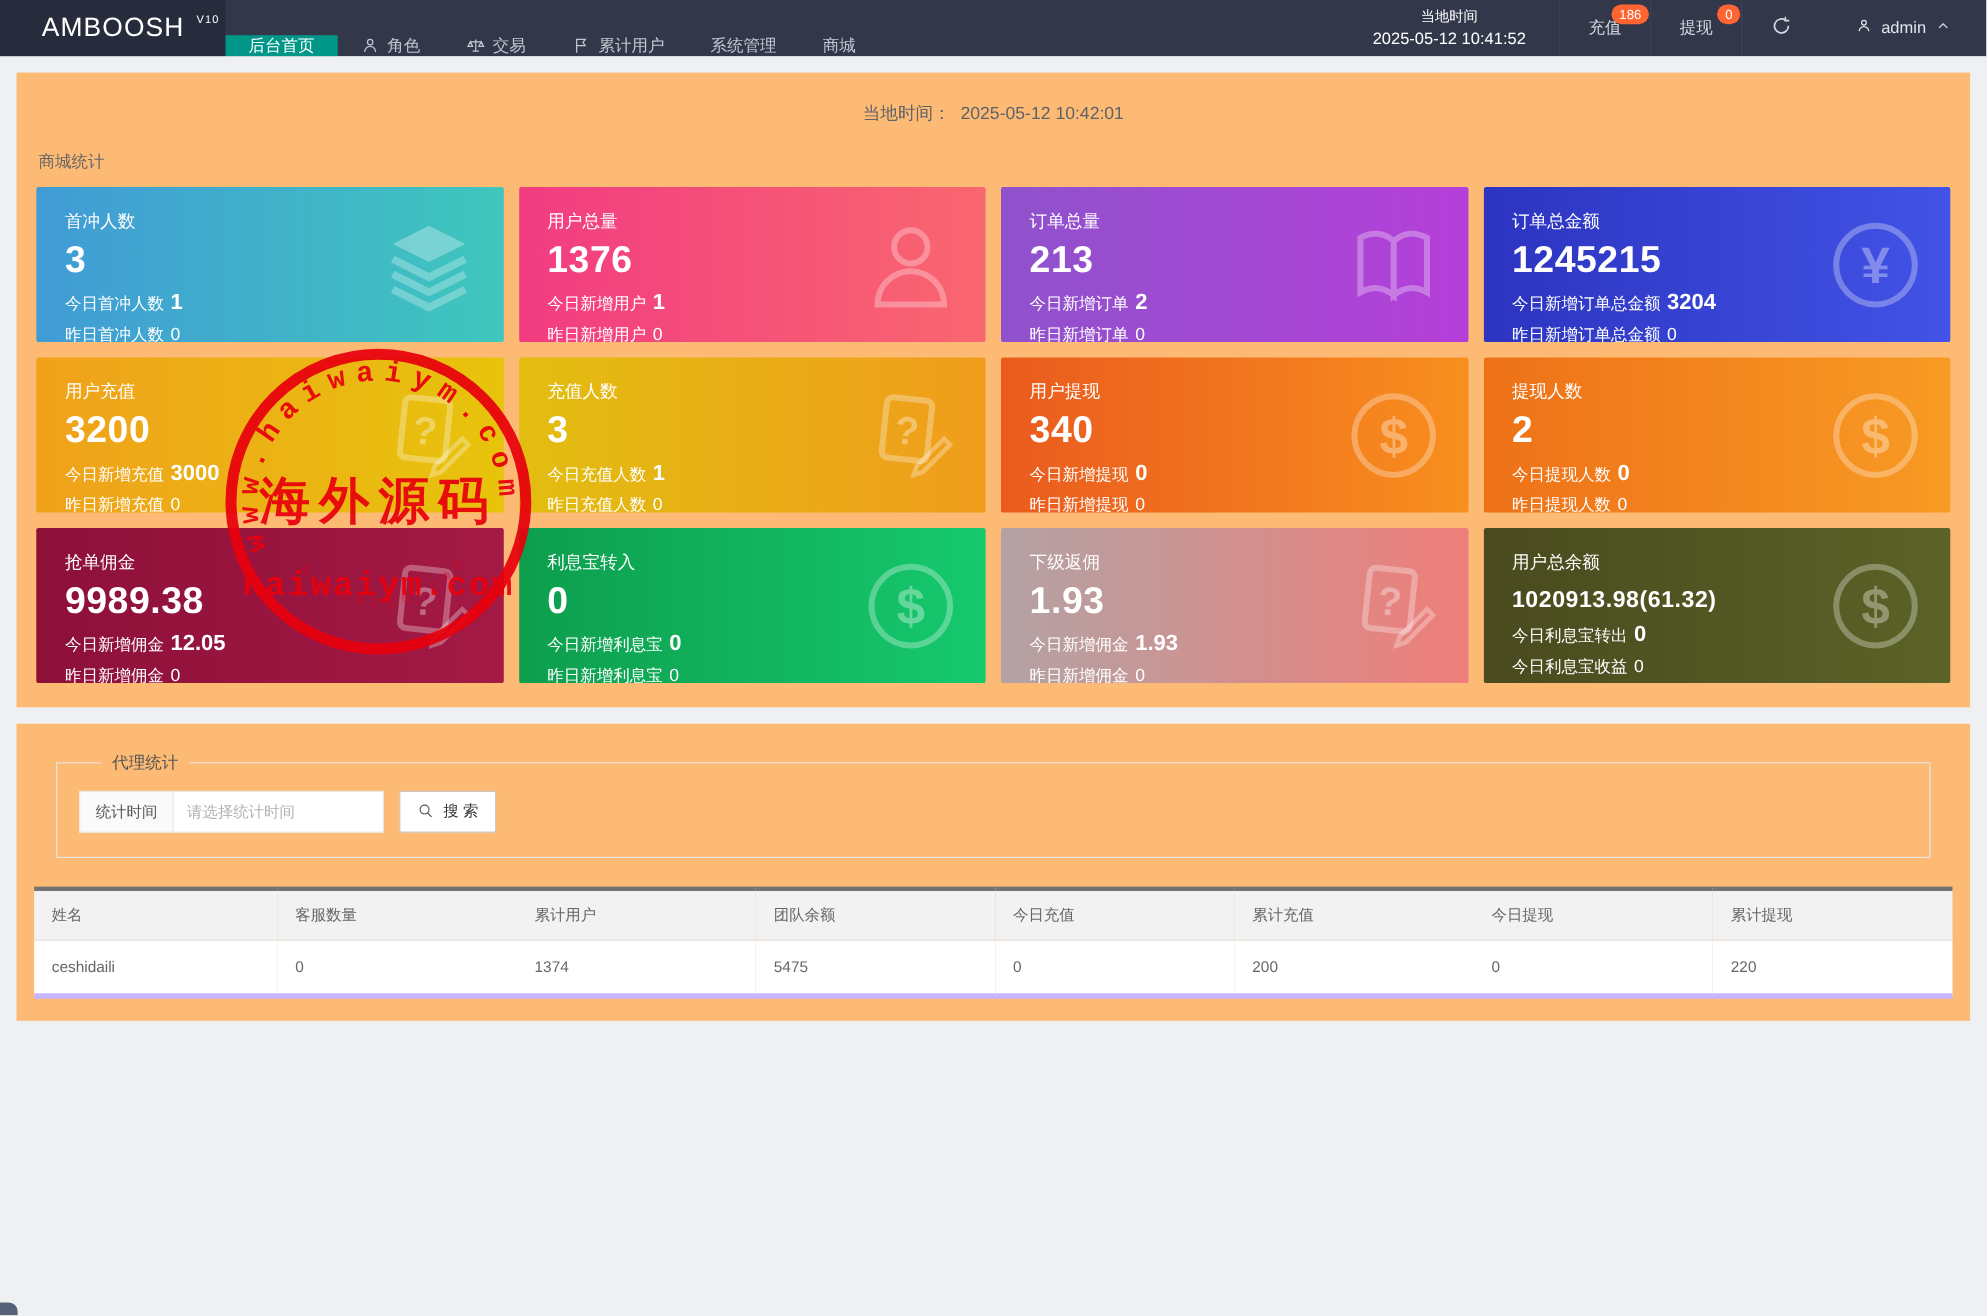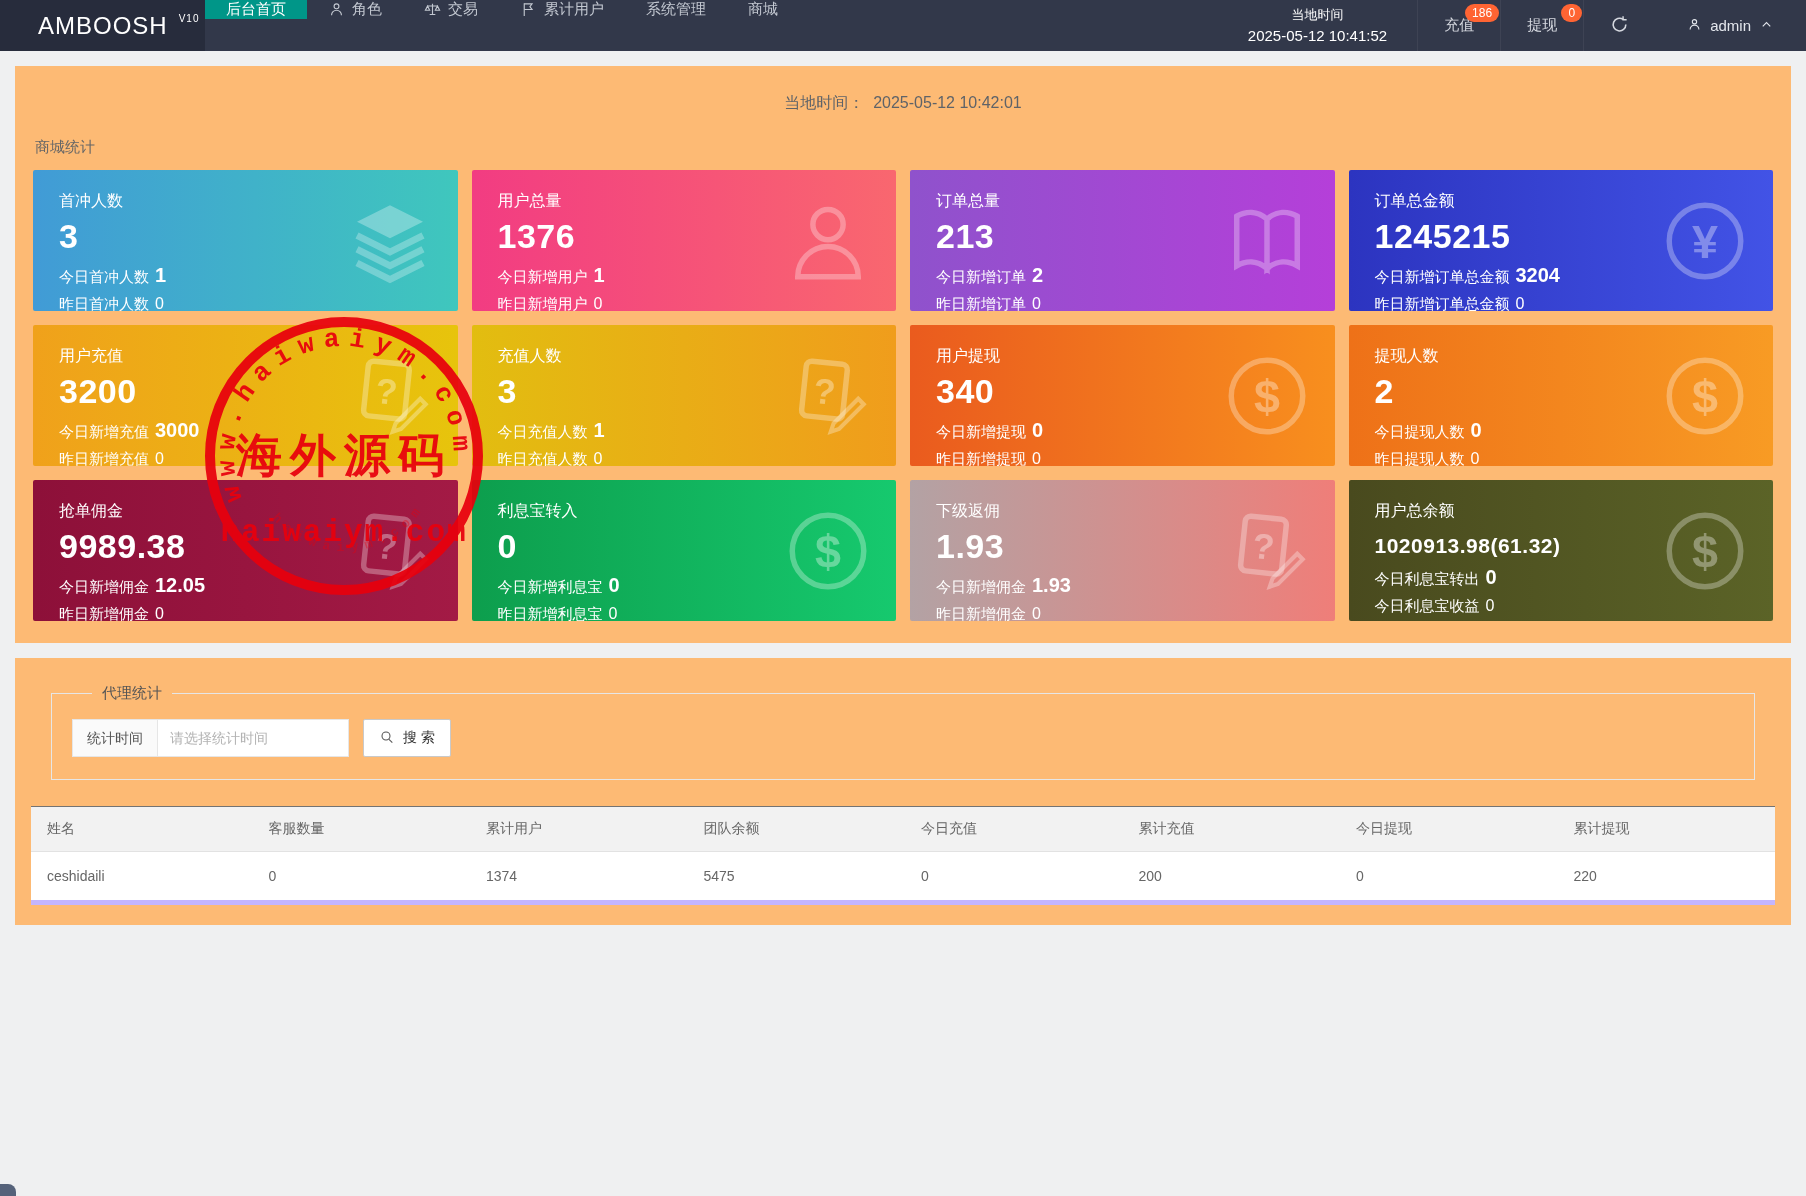--- a/index.html
+++ b/index.html
@@ -4,21 +4,21 @@
 <style>
   * { margin:0; padding:0; box-sizing:border-box; }
   html,body { width:1806px; height:1196px; }
   body { font-family:"Liberation Sans","DejaVu Sans",sans-serif; background:#eff0f1; }
   .page { position:relative; width:1806px; height:1196px; overflow:hidden; background:#eff0f1; }
 
   
   .navbar { height:51px; background:#32384a; display:flex; align-items:stretch; color:#c8cdd6; }
   .logo { width:205px; background:#272c3c; color:#fff; display:flex; align-items:center; padding-left:38px; font-size:24px; letter-spacing:1px; cursor:pointer; }
   .logo sup { font-size:10px; margin-left:11px; transform:translateY(-7px); font-weight:normal; }
-  .menu { display:flex; align-items:flex-start; }
+  .menu { display:flex; align-items:flex-end; }
   .menu-item { display:flex; align-items:center; gap:7px; padding:0 21px; font-size:15px; color:#c2c7d0; cursor:pointer; }
   .menu-item.active { background:#009688; color:#fff; }
   .menu-item svg { width:17px; height:17px; stroke:currentColor; fill:none; stroke-width:1.6; }
   .nav-right { margin-left:auto; display:flex; align-items:stretch; }
   .time-block { display:flex; flex-direction:column; justify-content:center; text-align:center; color:#fff; padding:0 30px; }
   .time-block .t1 { font-size:13px; line-height:1.5; }
   .time-block .t2 { font-size:15px; line-height:1.4; }
   .nav-action { position:relative; display:flex; align-items:center; padding:0 26px; font-size:15px; color:#d6d9e0; border-left:1px solid rgba(255,255,255,0.06); cursor:pointer; }
   .badge { position:absolute; top:4px; right:1px; background:#ff6433; color:#fff; font-size:12px; line-height:1; padding:3px 7px; border-radius:9px; }
   .icon-btn svg { width:19px; height:19px; stroke:#d6d9e0; fill:none; stroke-width:2; }
@@ -50,21 +50,21 @@
   fieldset.agent-field { border:1px solid #e6e6e6; margin:10px 20px 0; padding:16px 20px 22px; }
   fieldset.agent-field legend { margin-left:20px; padding:0 10px; font-size:15px; color:#555; }
   .filter-row { display:flex; align-items:center; }
   .addon-label { border:1px solid #e6e6e6; background:#fafafa; color:#555; font-size:14px; height:38px; line-height:36px; padding:0 14px; }
   .filter-input { border:1px solid #e6e6e6; margin-left:-1px; height:38px; width:192px; padding:0 12px; font-size:14px; color:#333; outline:none; font-family:inherit; }
   .filter-input::placeholder { color:#b3b3b3; }
   .search-btn { margin-left:14px; height:38px; border:1px solid #c9c9c9; background:#fff; border-radius:2px; padding:0 15px; font-size:14px; color:#333; display:flex; align-items:center; gap:8px; cursor:pointer; font-family:inherit; }
   .search-btn svg { width:16px; height:16px; stroke:#555; fill:none; stroke-width:1.6; }
 
   table.agent-table { width:100%; border-collapse:collapse; margin-top:26px; }
-  .agent-table th { background:#f2f2f2; font-weight:400; color:#666; font-size:14px; text-align:left; padding:13px 16px; border-top:1px solid #737373; border-bottom:1px solid #e2e2e2; }
+  .agent-table th { background:#f2f2f2; font-weight:400; color:#666; font-size:14px; text-align:left; padding:13px 16px; border-top:4px solid #737373; border-bottom:1px solid #e2e2e2; }
   .agent-table td { padding:16px 16px; font-size:14px; color:#666; border-bottom:5px solid #c4b5fd; background:#fff; }
 
   
   .corner-chip { position:absolute; left:0; bottom:0; width:16px; height:12px; background:#55627a; border-radius:0 8px 0 0; }
 </style>
 </head>
 <body>
 
 <div class="page">
 

